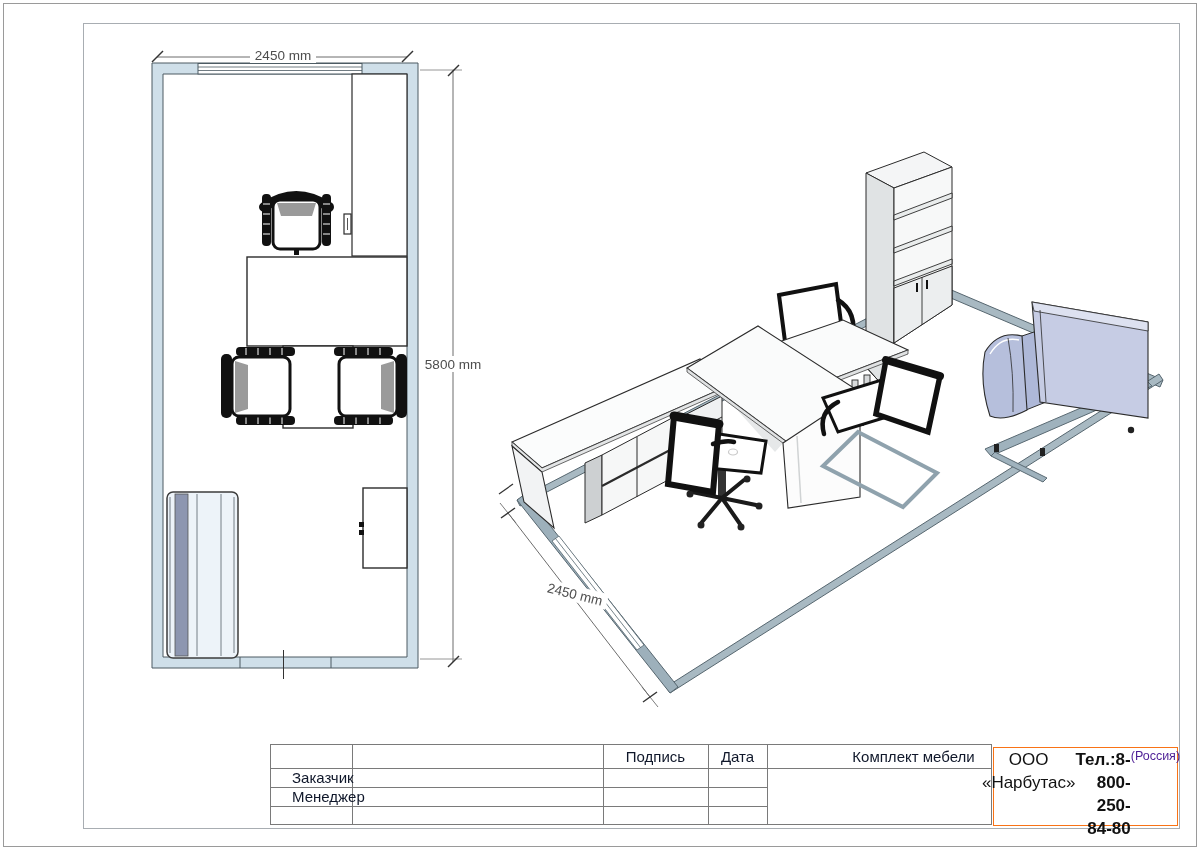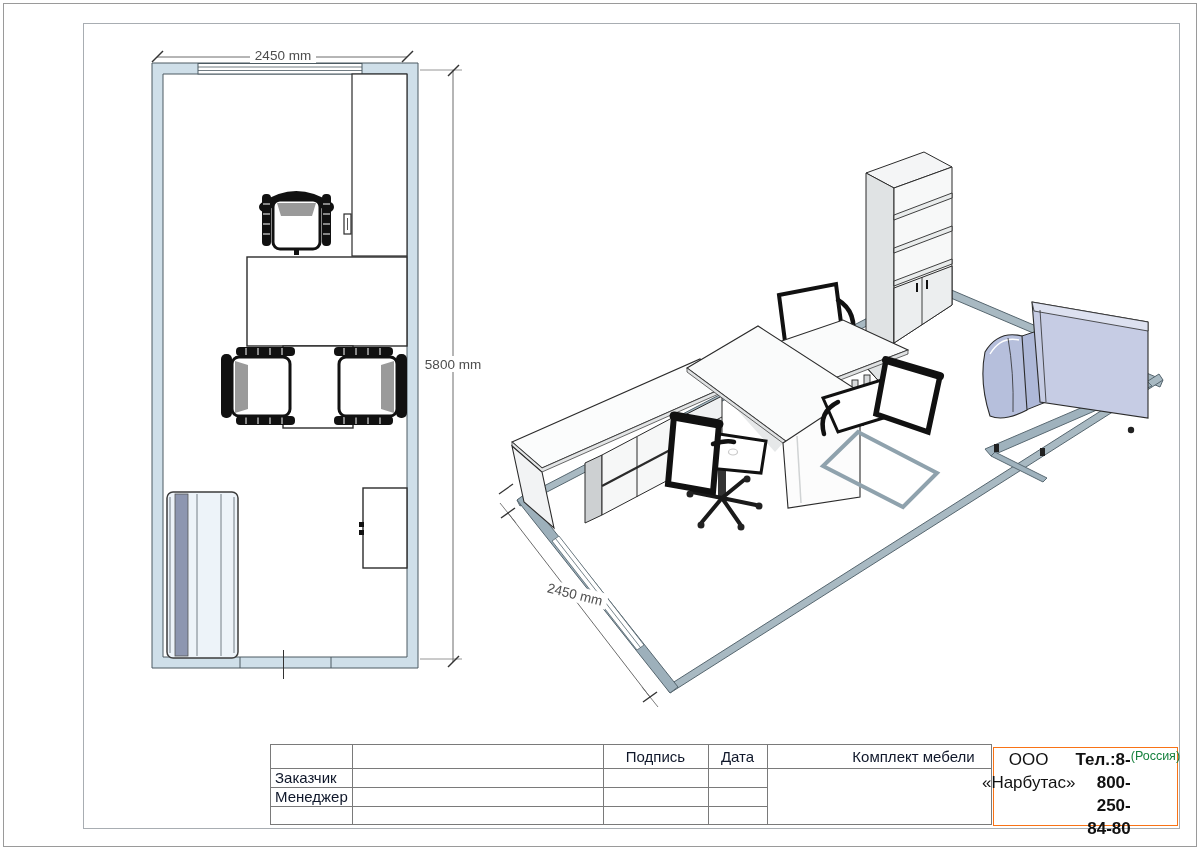--- a/index.html
+++ b/index.html
@@ -12,28 +12,28 @@
   .outer-border{left:3px;top:3px;width:1192px;height:842px;border:1px solid #9a9a9a;}
   
   .frame{left:83px;top:23px;width:1095px;height:804px;border:1px solid #a8adb2;}
   svg{position:absolute;left:0;top:0;}
   
   .tb-line{background:#7a7a7a;position:absolute;}
   .tb-cell{
     position:absolute;display:flex;align-items:center;justify-content:center;
     font-size:15px;color:#0f172a;white-space:nowrap;
   }
-  .tb-cell.left{justify-content:flex-start;padding-left:5px;}
+  .tb-cell.left{justify-content:flex-start;padding-left:22px;}
   .company-box{
     left:993px;top:747px;width:183px;height:77px;border:1px solid #f97316;
     display:flex;flex-direction:row;justify-content:center;
   }
   .company-name{font-size:17px;color:#111;text-align:center;line-height:23px;}
   .company-phone{font-size:17px;font-weight:bold;color:#111;text-align:right;line-height:23px;}
-  .company-country{font-size:12.5px;color:#15803d;text-align:center;padding-right:9px;line-height:16px;}
+  .company-country{font-size:12.5px;color:#4c1d95;text-align:center;padding-right:9px;line-height:16px;}
 </style>
 </head>
 <body>
 
 <div class="abs outer-border"></div>
 <div class="abs frame"></div>
 
 <svg width="1200" height="850" viewBox="0 0 1200 850">
 
   <g>

